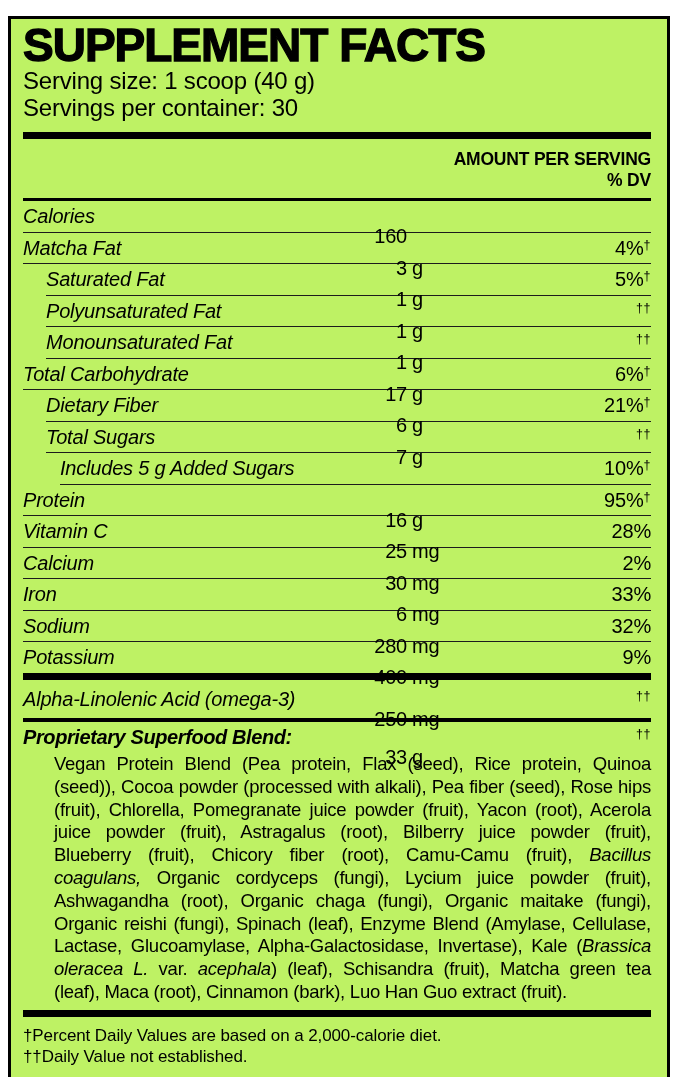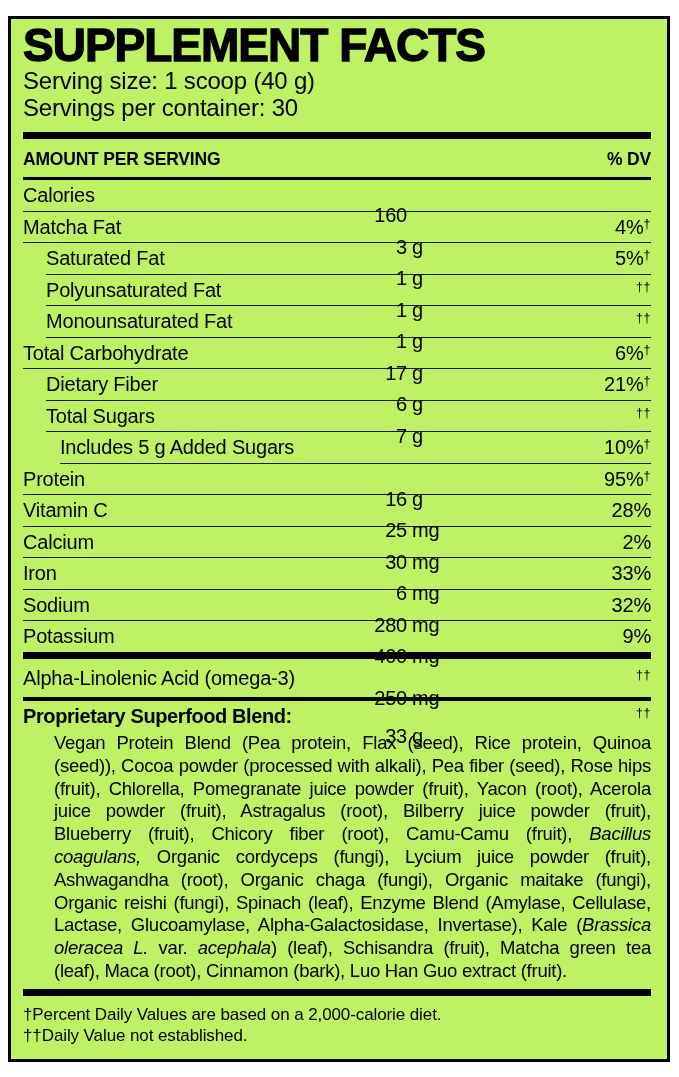--- a/index.html
+++ b/index.html
@@ -20,24 +20,24 @@
     padding-top:1px;white-space:nowrap;
   }
   .serv{font-size:24px;line-height:27px;letter-spacing:-0.2px;}
   .bar{background:#000;}
   .bar.thick{height:7px;}
   .bar.top-gap{margin-top:11px;}
   .bar.mid{height:3.5px;}
   .thead{
     display:flex;justify-content:space-between;align-items:flex-end;
     font-weight:bold;font-size:17.5px;letter-spacing:-0.2px;
-    padding:10px 0 7px 0;border-bottom:3px solid #000;
+    padding:10px 0 7px 0;border-bottom:3px solid #000;flex-direction:column;
   }
   .row{position:relative;padding:5px 0 4px 0;font-size:20px;line-height:21.5px;letter-spacing:-0.2px;}
-  .row .lbl{display:inline-block;}
+  .row .lbl{display:inline-block;font-style:italic;}
   .row.ind1 .lbl{padding-left:23px;}
   .row.ind2 .lbl{padding-left:37px;}
   .amt{position:absolute;left:295px;top:5px;white-space:nowrap;}
   .row.tall .amt{top:9px;}
   .amt .num{display:inline-block;width:89px;text-align:right;margin-top:20px;}
   .amt .unit{display:inline-block;margin-left:5px;text-align:left;}
   .dv{position:absolute;right:0;top:5px;white-space:nowrap;}
   .row.tall .dv{top:9px;}
   sup.dagger{font-size:12.5px;line-height:0;vertical-align:6px;letter-spacing:0.5px;}
   .sep{border-top:1.6px solid #1c1c1c;height:0;}

